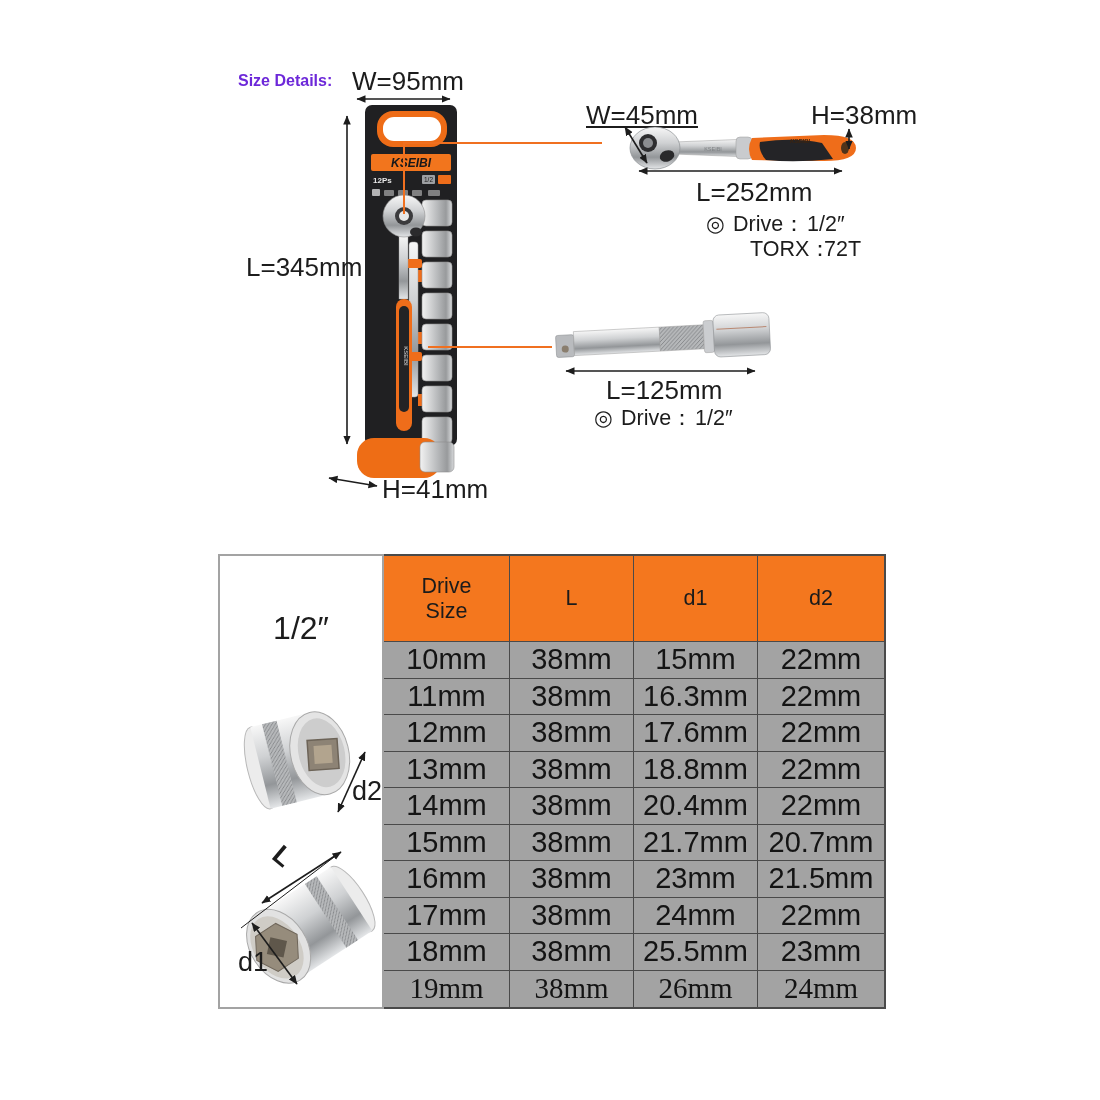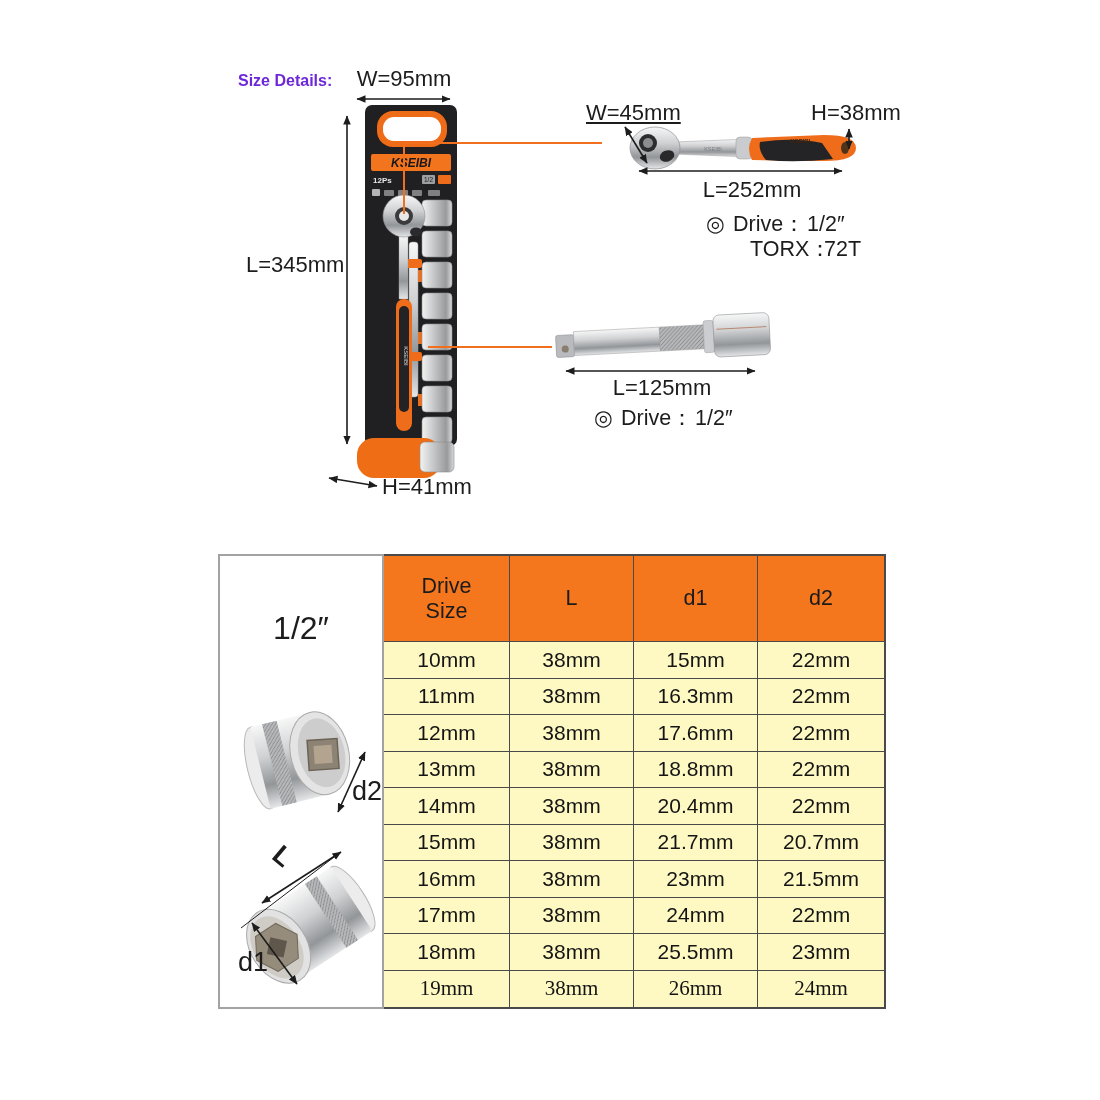--- a/index.html
+++ b/index.html
@@ -1,40 +1,40 @@
 <!DOCTYPE html>
 <html><head>
 <meta charset="utf-8">
 <style>
   * { margin:0; padding:0; box-sizing:border-box; }
   html,body { background:#fff; font-family:"Liberation Sans", sans-serif; }
   #canvas { position:relative; width:1100px; height:1100px; background:#ffffff; overflow:hidden; color:#1d1d1d; }
-  .dim { position:absolute; font-size:22px; color:#1c1c1c; white-space:nowrap; }
+  .dim { position:absolute; font-size:26px; color:#1c1c1c; white-space:nowrap; }
   #title { left:238px; top:72px; font-size:16px; font-weight:bold; color:#6d28d9; }
   #w95   { left:352px; top:66px; width:104px; text-align:center; }
   #l345  { left:246px; top:252px; width:98px; text-align:right; }
   #h41   { left:382px; top:474px; }
   #w45   { left:586px; top:100px;text-decoration:underline; }
   #h38   { left:811px; top:100px; }
   #l252  { left:696px; top:177px; width:112px; text-align:center; }
   #l125  { left:606px; top:375px; width:112px; text-align:center; }
   .spec-block { position:absolute; }
   #rspecs { left:706px; top:212px; }
   #especs { left:594px; top:406px; }
   .spec-line { display:flex; font-size:21.5px; line-height:25px; color:#1c1c1c; }
   .spec-bullet { width:27px; }
   .spec-label { width:74px; }
   .spec-indent { margin-left:44px;text-align:center; }
   
   #table-wrap { position:absolute; left:218px; top:554px; display:flex; }
   #left-cell { width:166px; height:455px; border:2px solid #a3a3a3; background:#fff; position:relative; }
   #grid { margin-left:-2px; display:grid; grid-template-columns:126px 124px 124px 126px;
-          grid-template-rows:86px; grid-auto-rows:36.5px; border:2px solid #4a4a4a; height:455px; background:#fef9c3; }
+          grid-template-rows:86px; grid-auto-rows:36.5px; border:2px solid #4a4a4a; height:455px; background:#a3a3a3; }
   .cell { border-right:1px solid #4a4a4a; border-bottom:1px solid #4a4a4a;
-          display:flex; align-items:center; justify-content:center; font-size:21px; color:#141414; }
+          display:flex; align-items:center; justify-content:center; font-size:29px; color:#141414; }
   .cell:nth-child(4n) { border-right:none; }
   .cell:nth-last-child(-n+4) { border-bottom:none;font-family:Liberation Serif, serif; }
   .hcell { background:#f4771e; font-size:21.5px; color:#1b1b1b; }
   .hwrap { display:inline-block; max-width:66px; text-align:center; line-height:1.15; }
   #half-inch { position:absolute; left:0; right:0; top:54px; text-align:center; font-size:32px; color:#1c1c1c; }
   #d2label { left:352px; top:776px; font-size:27px; }
   #llabel  { left:274px; top:841px; font-size:27px; font-weight:bold; transform:rotate(40deg); }
   #d1label { left:238px; top:947px; font-size:27px; }
   svg.photo { position:absolute; }
   #overlay { position:absolute; left:0; top:0; pointer-events:none; z-index:6; }

